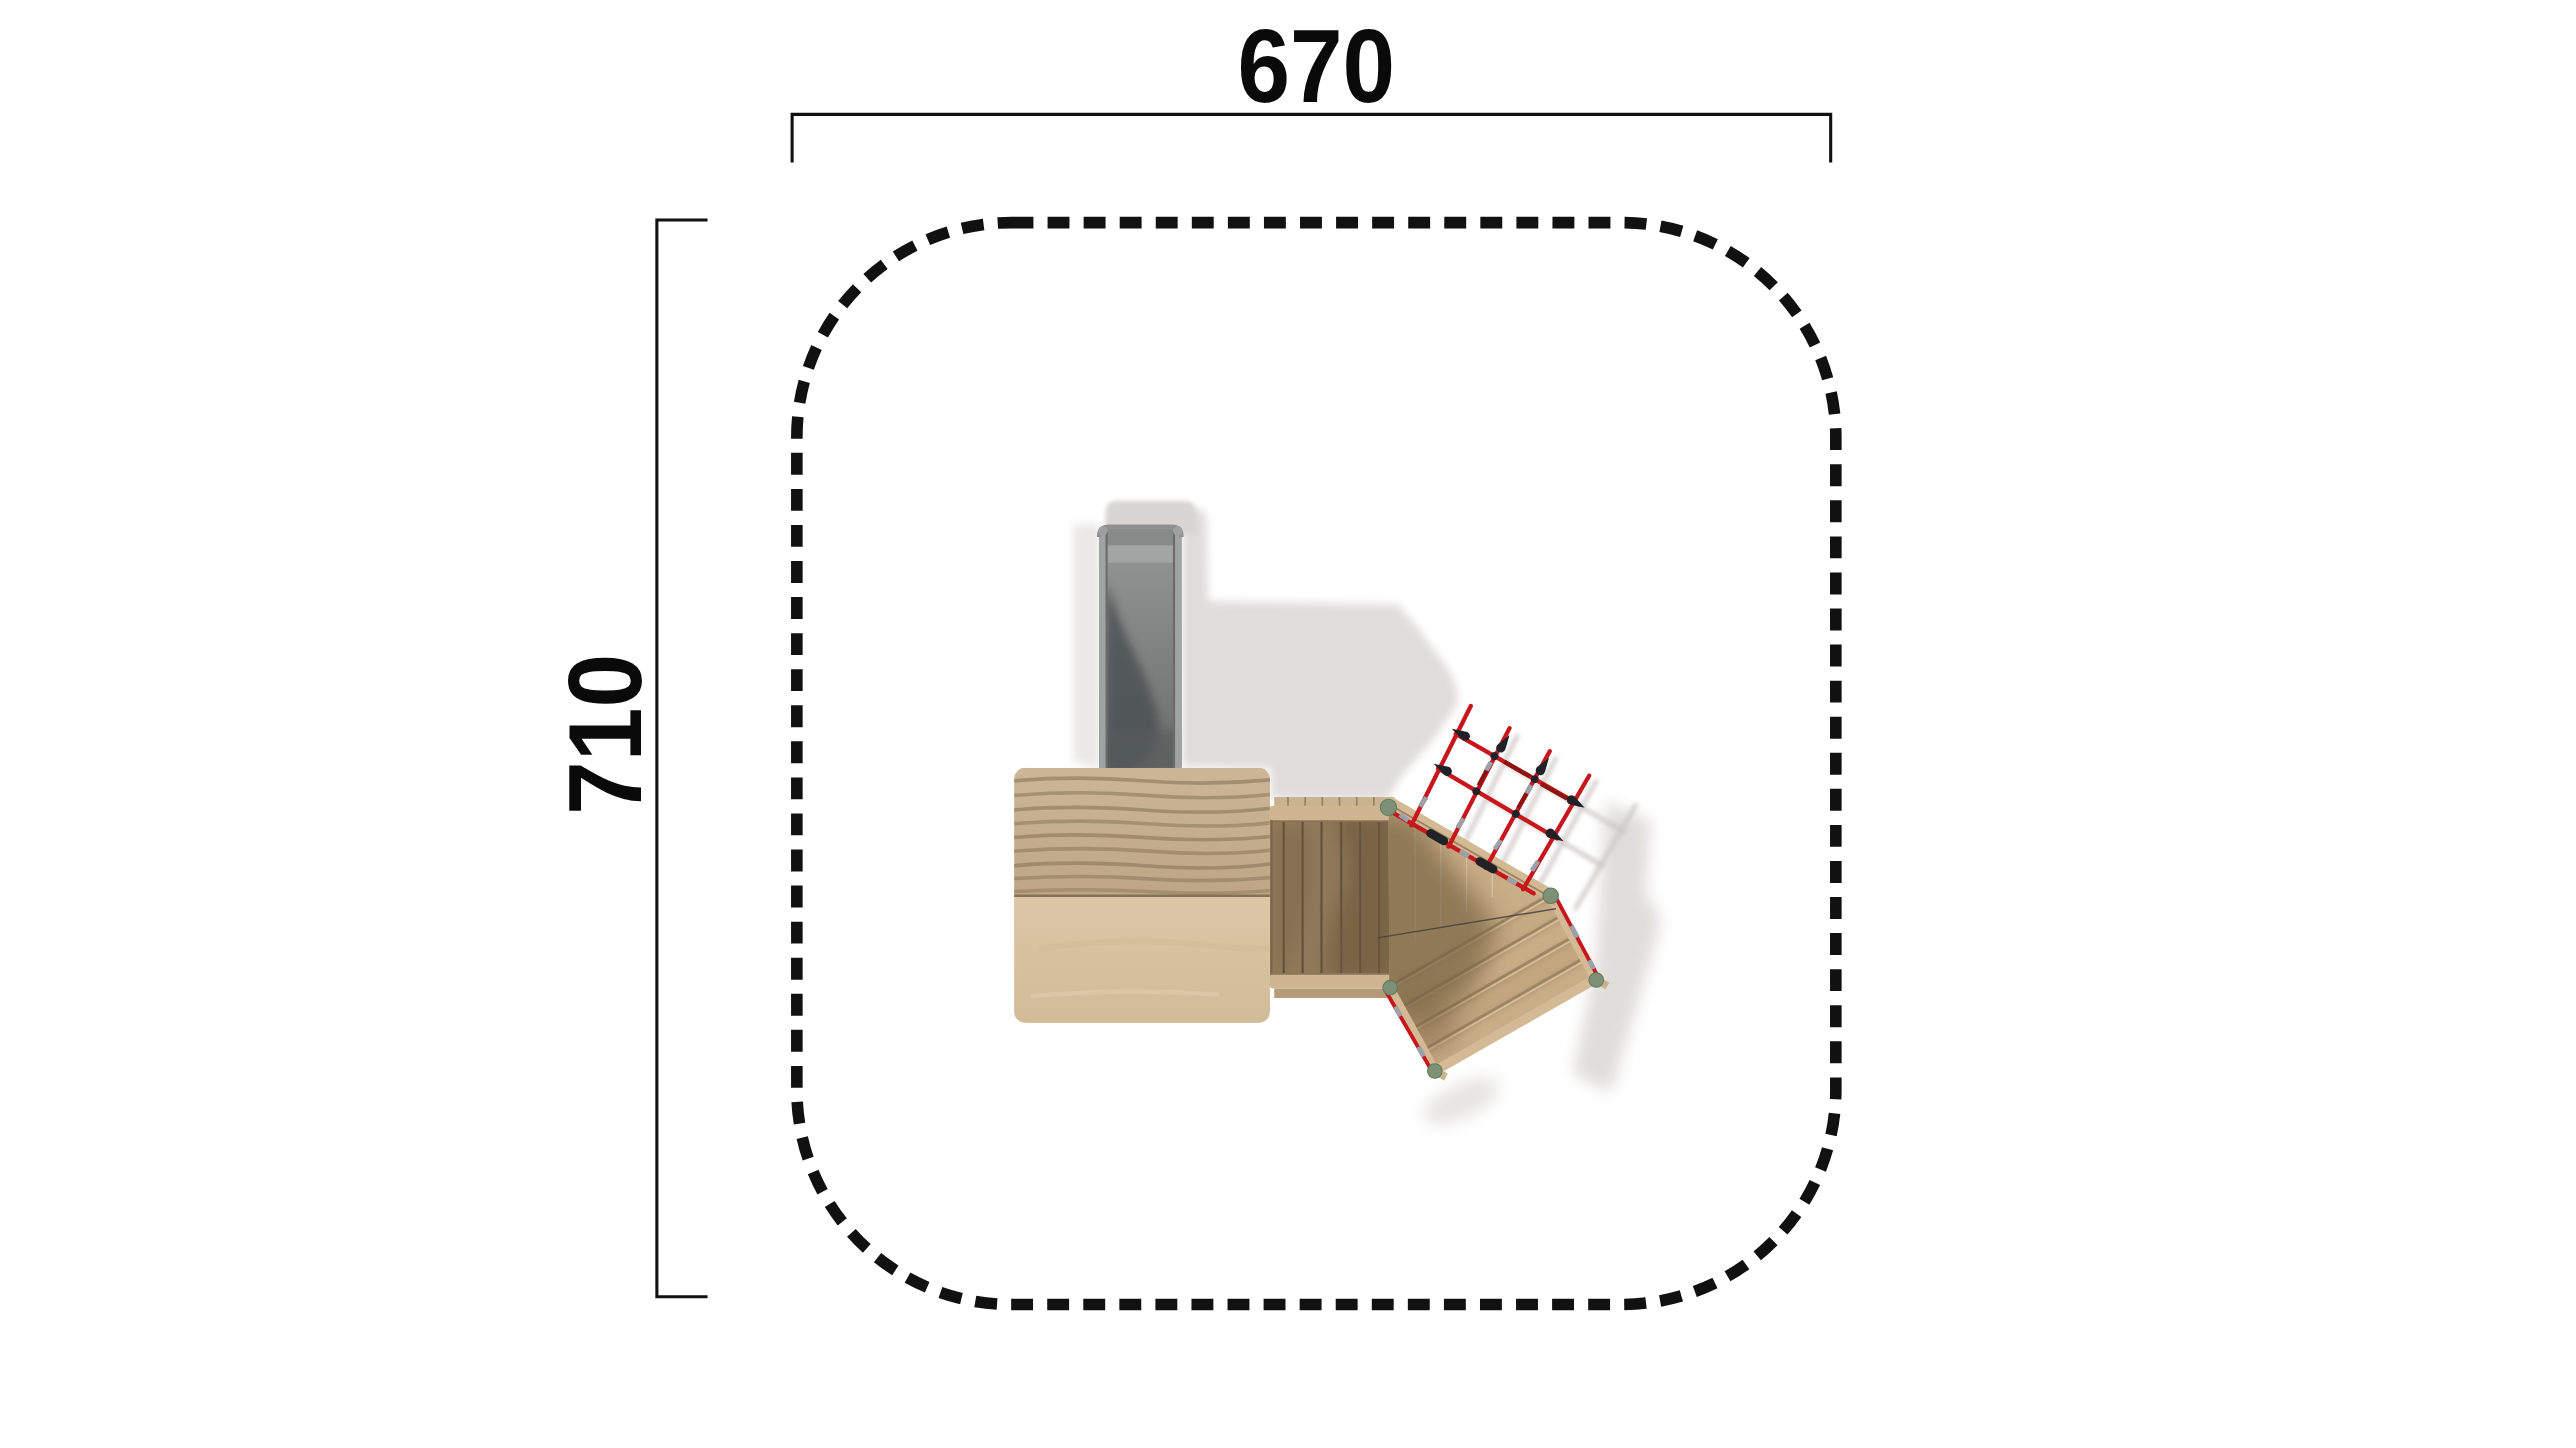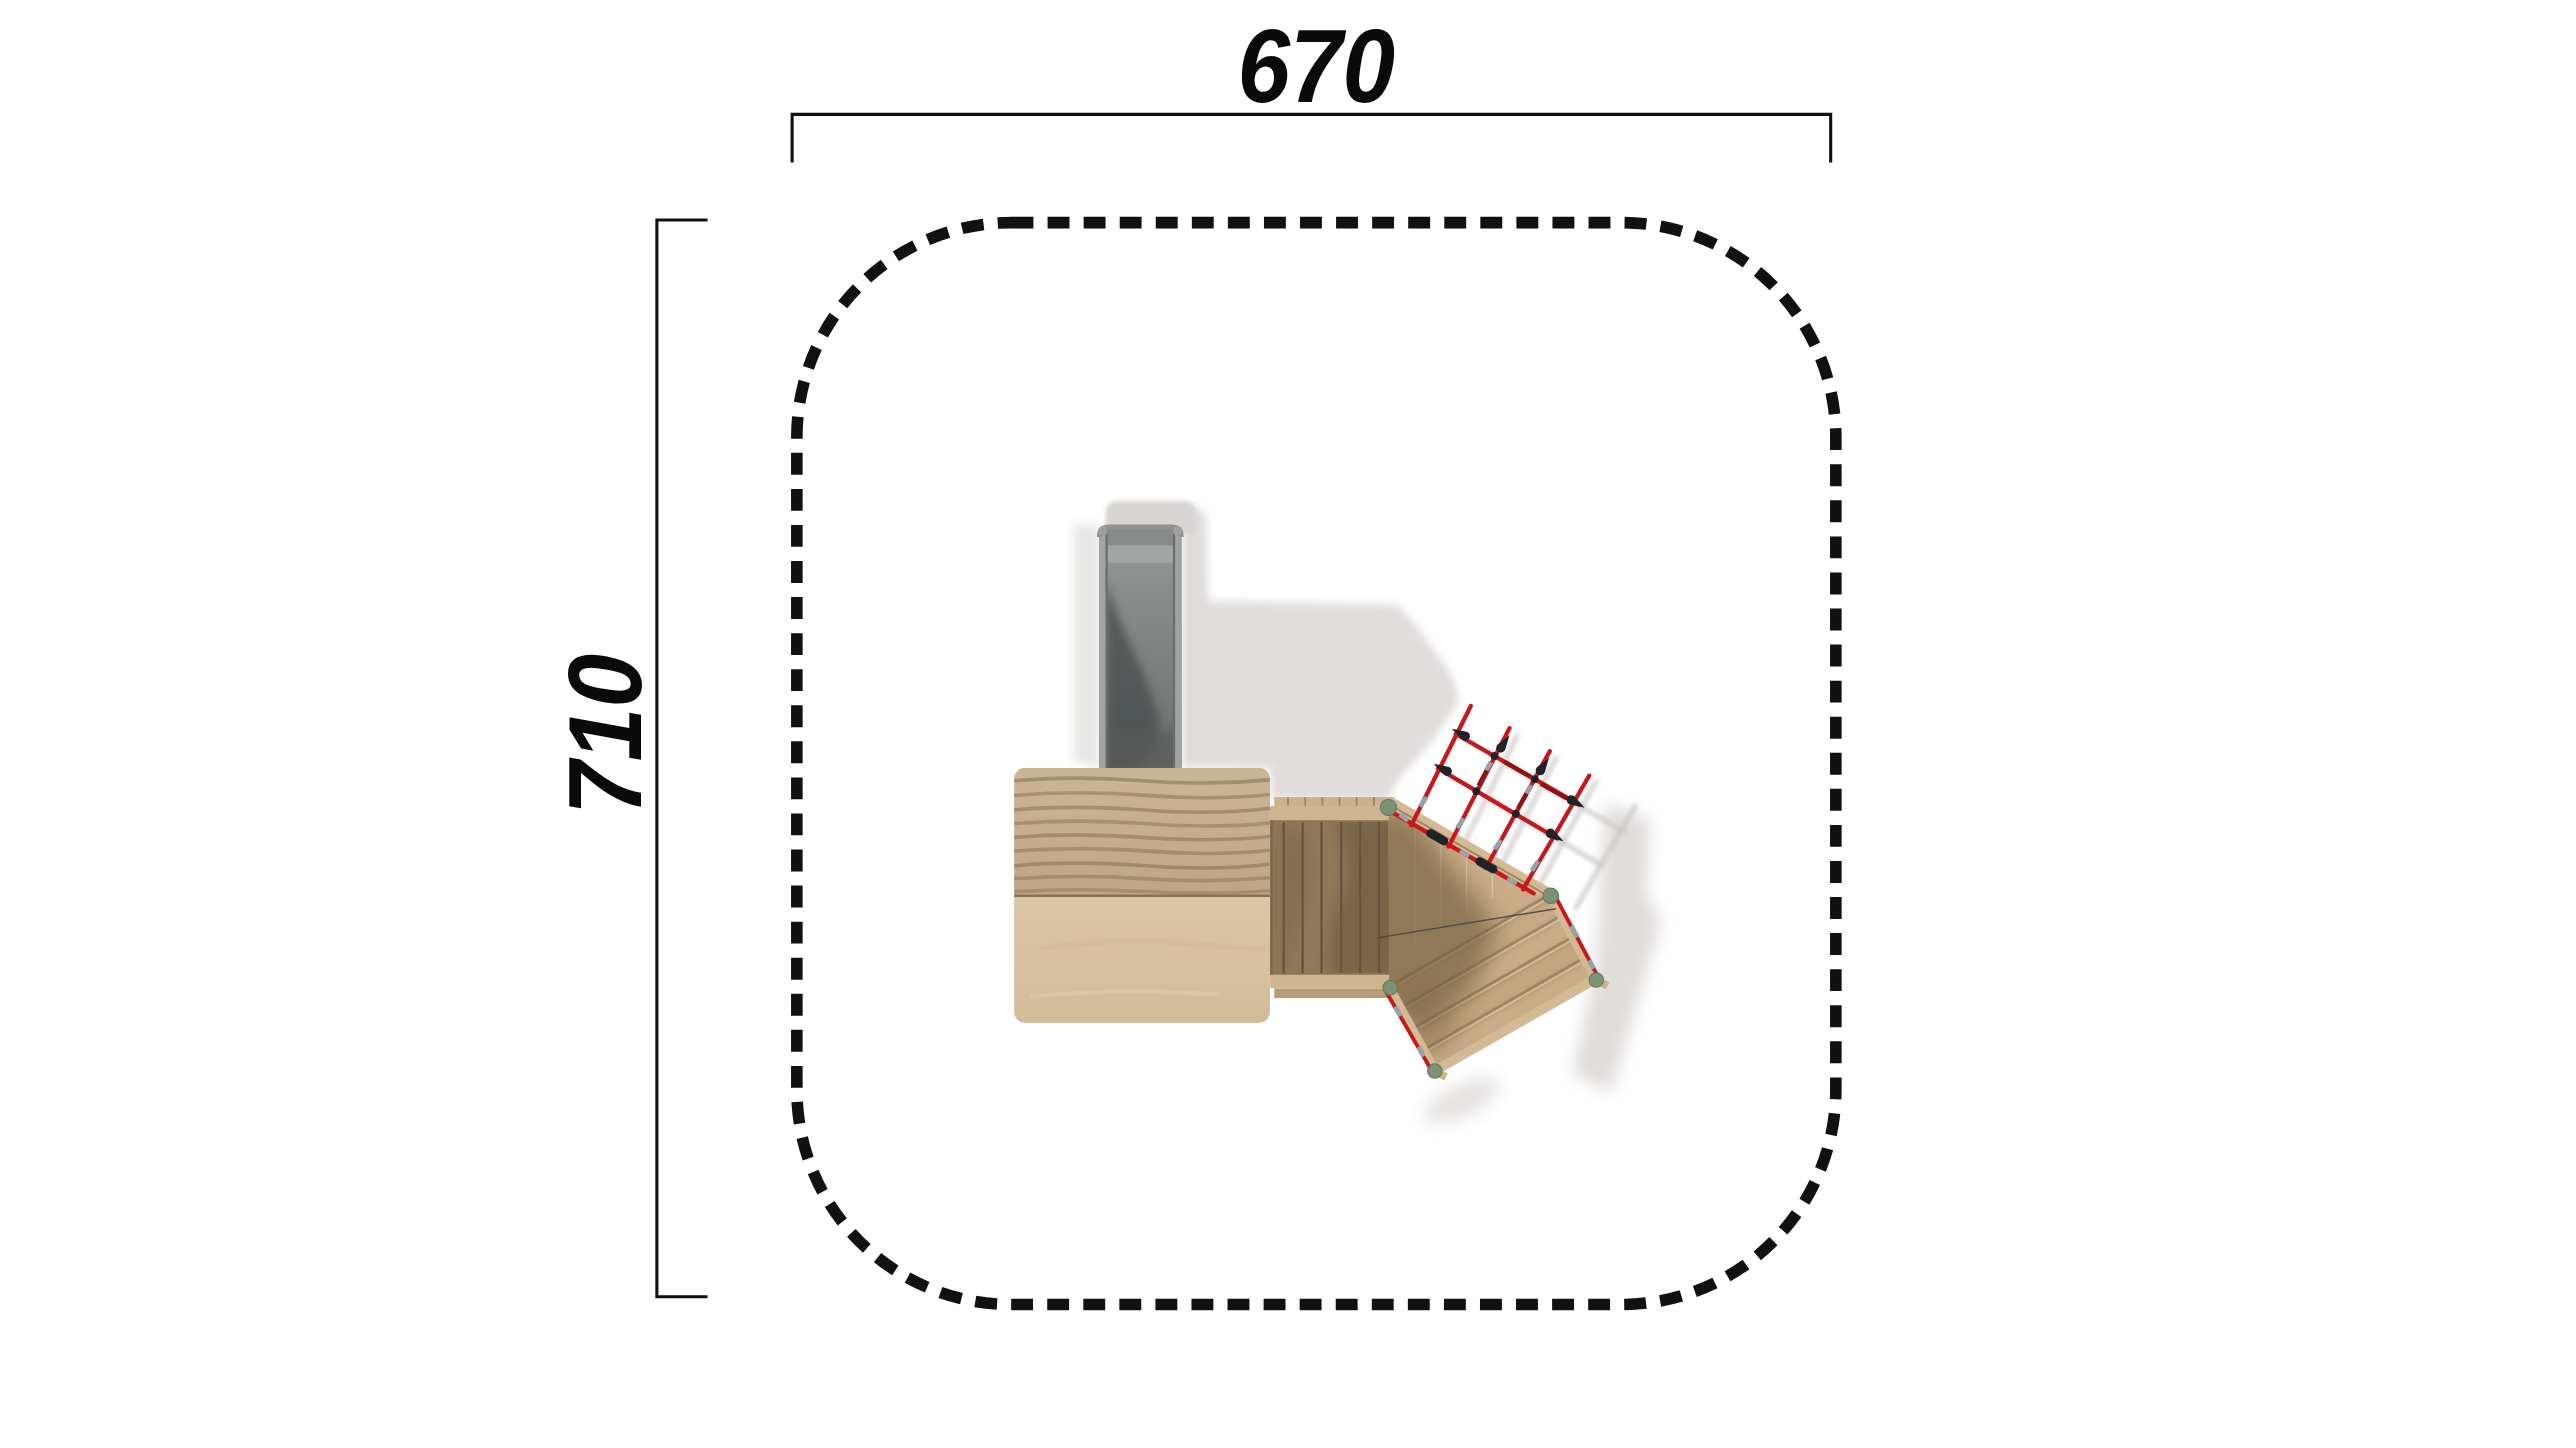--- a/index.html
+++ b/index.html
@@ -1,17 +1,17 @@
 <!DOCTYPE html>
 <html style="font-size:13.7px"><head>
 <meta charset="utf-8">
 <style>
   html,body{margin:0;padding:0;background:#ffffff;}
   .page{position:relative;width:2576px;height:1449px;background:#ffffff;overflow:hidden;
-        font-family:"Liberation Sans", sans-serif;font-style:italic;}
+        font-family:"Liberation Sans", sans-serif;}
 </style>
 </head>
 <body>
 <div class="page">
 <svg width="2576" height="1449" viewBox="0 0 3000 1687" xmlns="http://www.w3.org/2000/svg">
   <defs>
     <filter id="b2" x="-30%" y="-30%" width="160%" height="160%">
           <feGaussianBlur stdDeviation="2.5"></feGaussianBlur>
         </filter>
     <filter id="b5" x="-30%" y="-30%" width="160%" height="160%">

